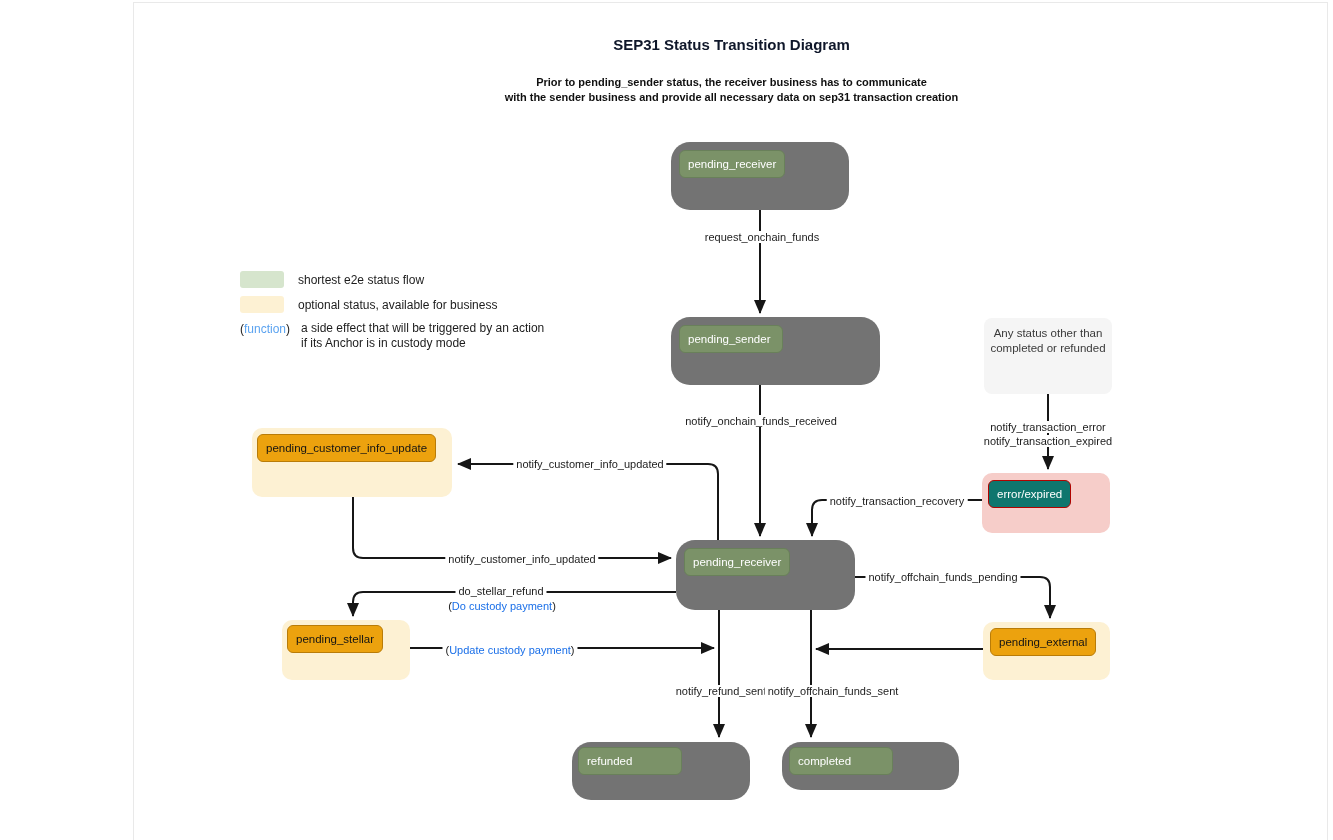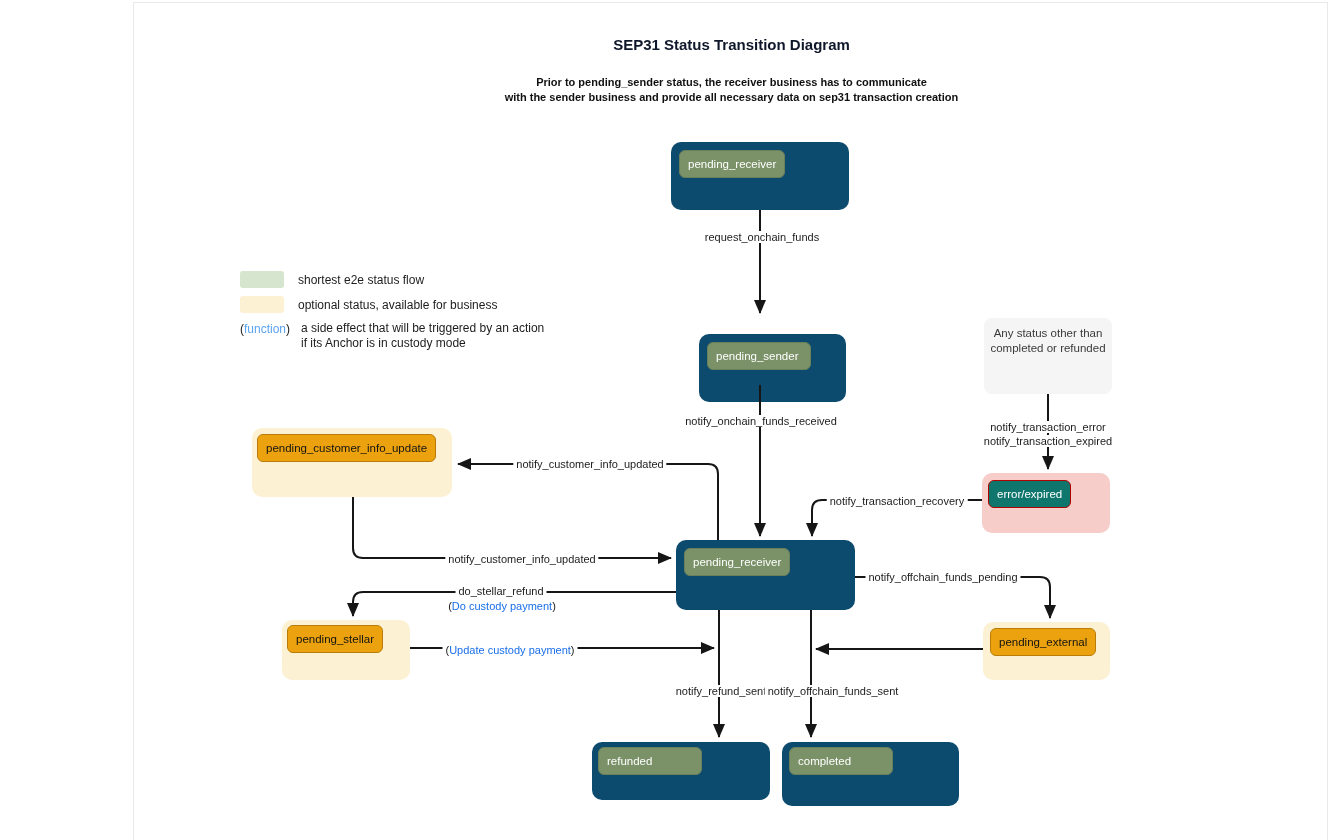--- a/index.html
+++ b/index.html
@@ -7,21 +7,21 @@
             font-family:"Liberation Sans", sans-serif; overflow:hidden; }
   .page { position:absolute; left:133px; top:2px; width:1195px; height:850px;
           background:#ffffff; border:1px solid #e9e9e9; box-sizing:border-box; }
 
   .title { position:absolute; left:133px; top:36px; width:1197px; text-align:center;
            font-size:15px; font-weight:bold; color:#0f172a; z-index:3; }
   .subtitle { position:absolute; left:133px; top:75px; width:1197px; text-align:center;
               font-size:11px; font-weight:bold; line-height:15px; color:#101010; z-index:3; }
 
   .node { position:absolute; border-radius:10px; z-index:1; }
-  .node.green { background:#0c4a6e; }
+  .node.green { background:#737373;border-radius:19px; }
   .node.cream { background:#fdf1d3; }
   .node.pink  { background:#f6cdc9; }
   .node.gray  { background:#f5f5f5; border-radius:8px; }
   .pill { position:absolute; left:8px; top:8px; border-radius:6px; padding:7px 8px;
           font-size:11.5px; white-space:nowrap; box-sizing:border-box; z-index:2; }
   .pill.greenpill  { background:#7b9268; color:#ffffff; border:1px solid #69805a; min-width:104px; }
   .pill.orangepill { background:#eca20e; color:#141414; border:1px solid #b97c08; }
   .pill.redpill    { background:#0f766e; color:#ffffff; border:1px solid #b00300; }
   .graytext { font-size:11.5px; color:#3a3a3a; text-align:center; padding-top:8px; line-height:15px; }
 
@@ -90,21 +90,21 @@
   <span class="edge-label" style="left:502px;top:606px;text-align:center;"><span>(</span><span class="blue">Do custody payment</span><span>)</span></span>
   <span class="edge-label" style="left:510px;top:650px;"><span>(</span><span class="blue">Update custody payment</span><span>)</span></span>
   <span class="edge-label" style="left:943px;top:577px;">notify_offchain_funds_pending</span>
   <span class="edge-label" style="left:713px;top:691px;margin-left:8px;">notify_refund_sent</span>
   <span class="edge-label" style="left:833px;top:691px;">notify_offchain_funds_sent</span>
 
   <div class="node green" style="left:671px;top:142px;width:178px;height:68px;">
     <div class="pill greenpill">pending_receiver</div>
   </div>
 
-  <div class="node green" style="left:671px;top:334px;width:147px;height:68px;margin-left:28px;">
+  <div class="node green" style="left:671px;top:317px;width:209px;height:68px;">
     <div class="pill greenpill">pending_sender</div>
   </div>
 
   <div class="node gray" style="left:984px;top:318px;width:128px;height:76px;">
     <div class="graytext">
       <div>Any status other than</div>
       <div>completed or refunded</div>
     </div>
   </div>
 
@@ -121,21 +121,21 @@
   </div>
 
   <div class="node cream" style="left:282px;top:620px;width:128px;height:60px;">
     <div class="pill orangepill" style="left:5px;top:5px;">pending_stellar</div>
   </div>
 
   <div class="node cream" style="left:983px;top:622px;width:127px;height:58px;">
     <div class="pill orangepill" style="left:7px;top:6px;">pending_external</div>
   </div>
 
-  <div class="node green" style="left:592px;top:742px;width:178px;height:58px;text-decoration:underline;">
+  <div class="node green" style="left:572px;top:742px;width:178px;height:58px;text-decoration:underline;">
     <div class="pill greenpill" style="left:6px;top:5px;">refunded</div>
   </div>
 
-  <div class="node green" style="left:782px;top:742px;width:177px;height:64px;">
+  <div class="node green" style="left:782px;top:742px;width:177px;height:48px;">
     <div class="pill greenpill" style="left:7px;top:5px;">completed</div>
   </div>
 
 </div>
 
 </body></html>

